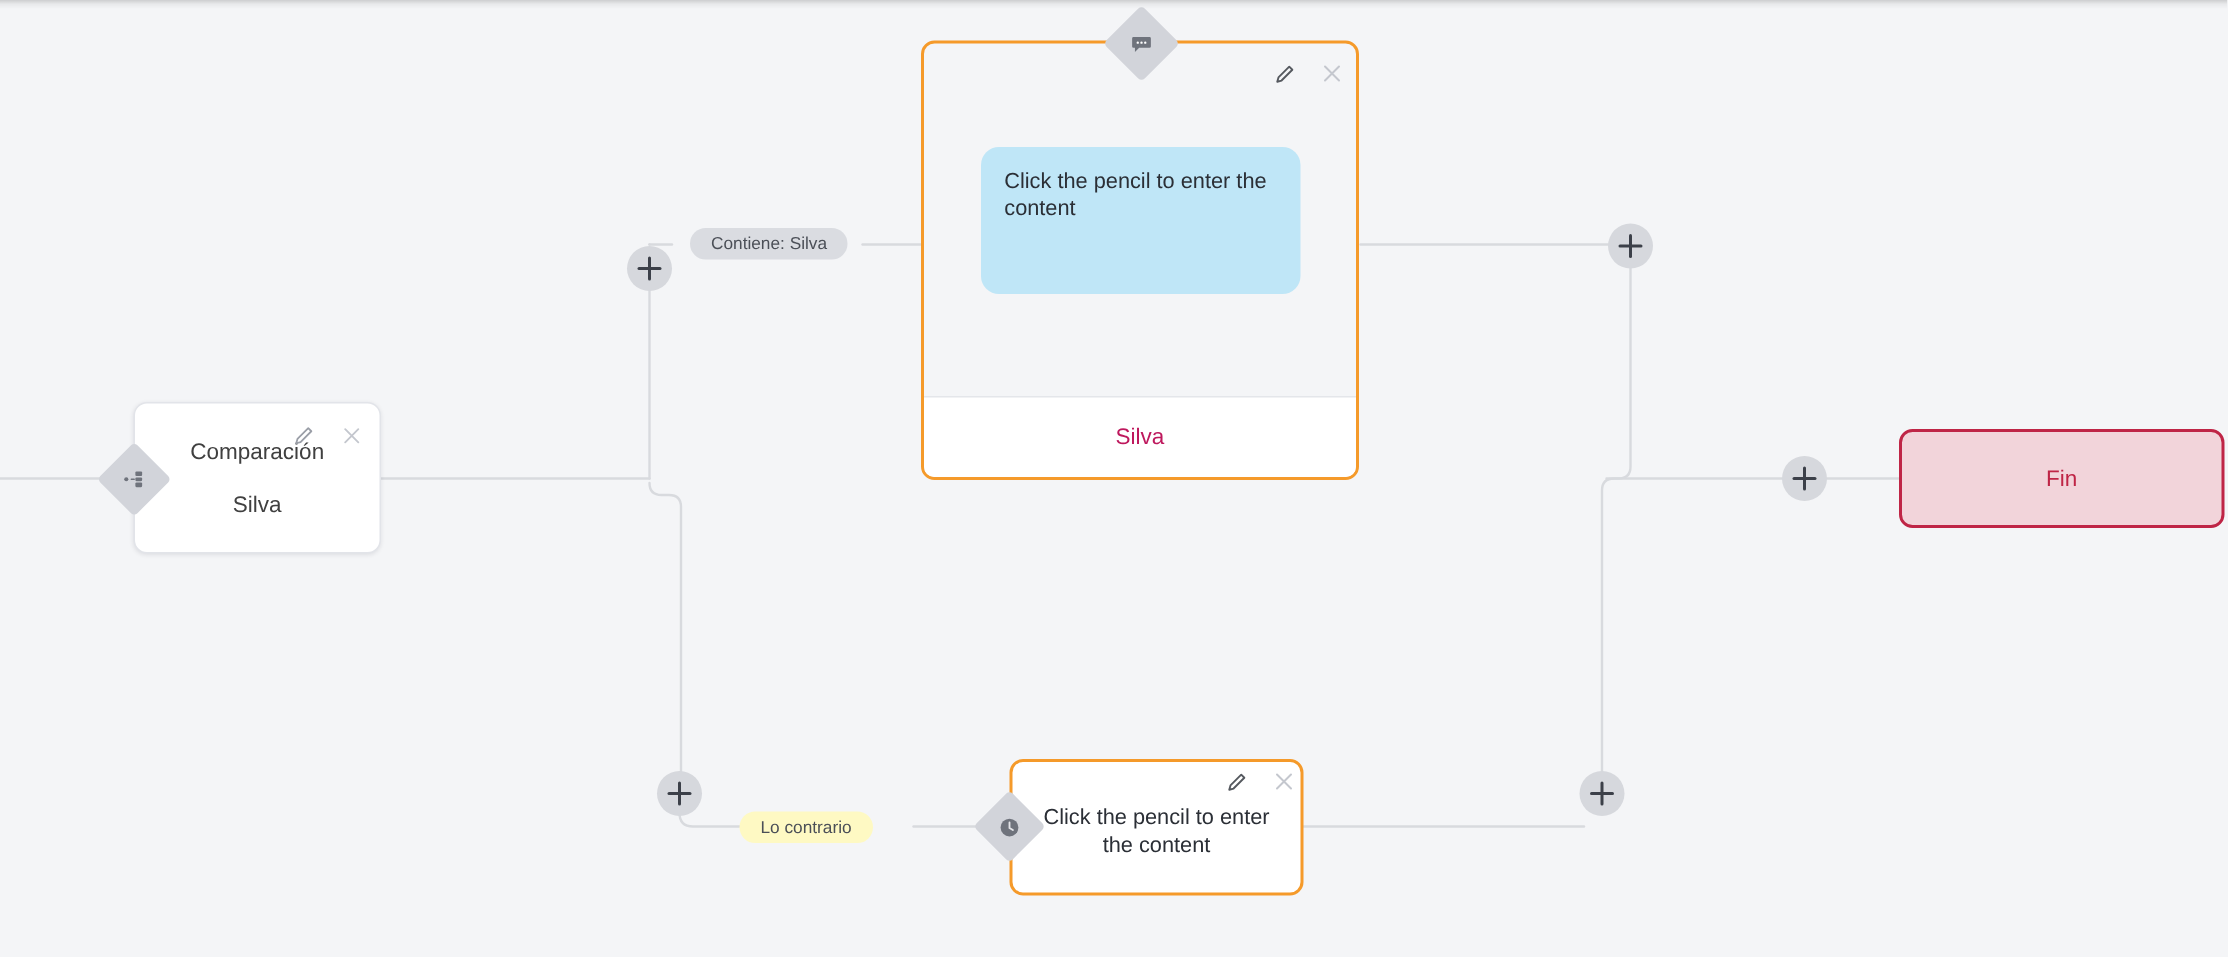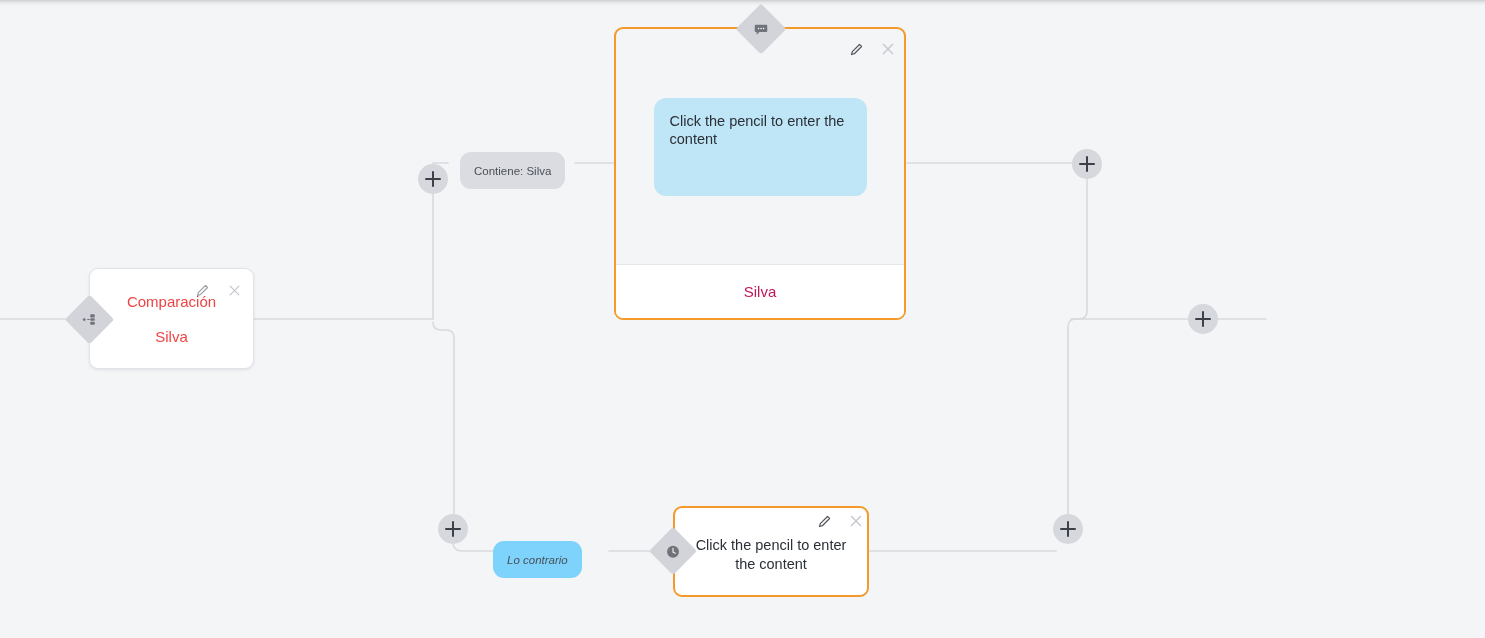--- a/index.html
+++ b/index.html
@@ -48,21 +48,21 @@
     background: #ffffff;
     border: 1px solid #e2e4e9;
     box-shadow: 0 1px 3px rgba(25,30,45,0.10);
     display: flex;
     flex-direction: column;
     align-items: center;
     justify-content: center;
   }
   .node-compare .ln {
     font-size: 15px;
-    color: #ef4444;
+    color: #404040;
     line-height: 1.0;
   }
   .node-compare .ln1 { margin-bottom: 20px; }
 
   .node-msg {
     background: #f4f5f7;
     border: 2px solid #f59a2a;
     display: flex;
     flex-direction: column;
     overflow: hidden;
@@ -173,34 +173,34 @@
     position: absolute;
     background: #3c4049;
     border-radius: 1px;
   }
   .plus::before { left: 7px; top: 14px; width: 16px; height: 2px; }
   .plus::after  { left: 14px; top: 7px; width: 2px; height: 16px; }
 
   
   .elabel {
     position: absolute;
-    height: 37px;
+    height: 21px;
     border-radius: 11px;
     display: flex;
     align-items: center;
     justify-content: center;
     font-size: 11.5px;
     color: #4b4f57;
     padding: 0 14px;
     box-sizing: border-box;
     z-index: 12;
     white-space: nowrap;
   }
   .elabel.gray  { background: #dadce1; }
-  .elabel.white { background: #7dd3fc; font-style: italic; }
+  .elabel.white { background: #fef9c3; }
 </style>
 </head>
 <body>
 
 <div id="canvas">
 
   <div id="top-shadow"></div>
 
   <svg id="edge-layer" width="1485" height="638" viewBox="0 0 1485 638" fill="none">
     <g stroke="#d8dade" stroke-width="1.6" fill="none" stroke-linecap="round" stroke-linejoin="round">
@@ -316,20 +316,23 @@
 
   <div class="diamond" style="left:656px; top:534px; width:34px; height:34px;">
     <div class="dic">
       <svg width="15" height="15" viewBox="0 0 24 24" fill="#6f737c">
         <circle cx="12" cy="12" r="9.5"></circle>
         <path d="M12 6.5v6l3.6 2.1" stroke="#e3e4e8" stroke-width="2" stroke-linecap="round" fill="none"></path>
       </svg>
     </div>
   </div>
 
+  <div class="node node-end" style="left:1266px; top:286px; width:217px; height:66px;">
+    <span>Fin</span>
+  </div>
 
   <div class="plus" style="left:418px; top:164px;" title="add"></div>
   <div class="plus" style="left:438px; top:514px;" title="add"></div>
   <div class="plus" style="left:1072px; top:149px;" title="add"></div>
   <div class="plus" style="left:1053px; top:514px;" title="add"></div>
   <div class="plus" style="left:1188px; top:304px;" title="add"></div>
 
 </div>
 
 </body></html>

